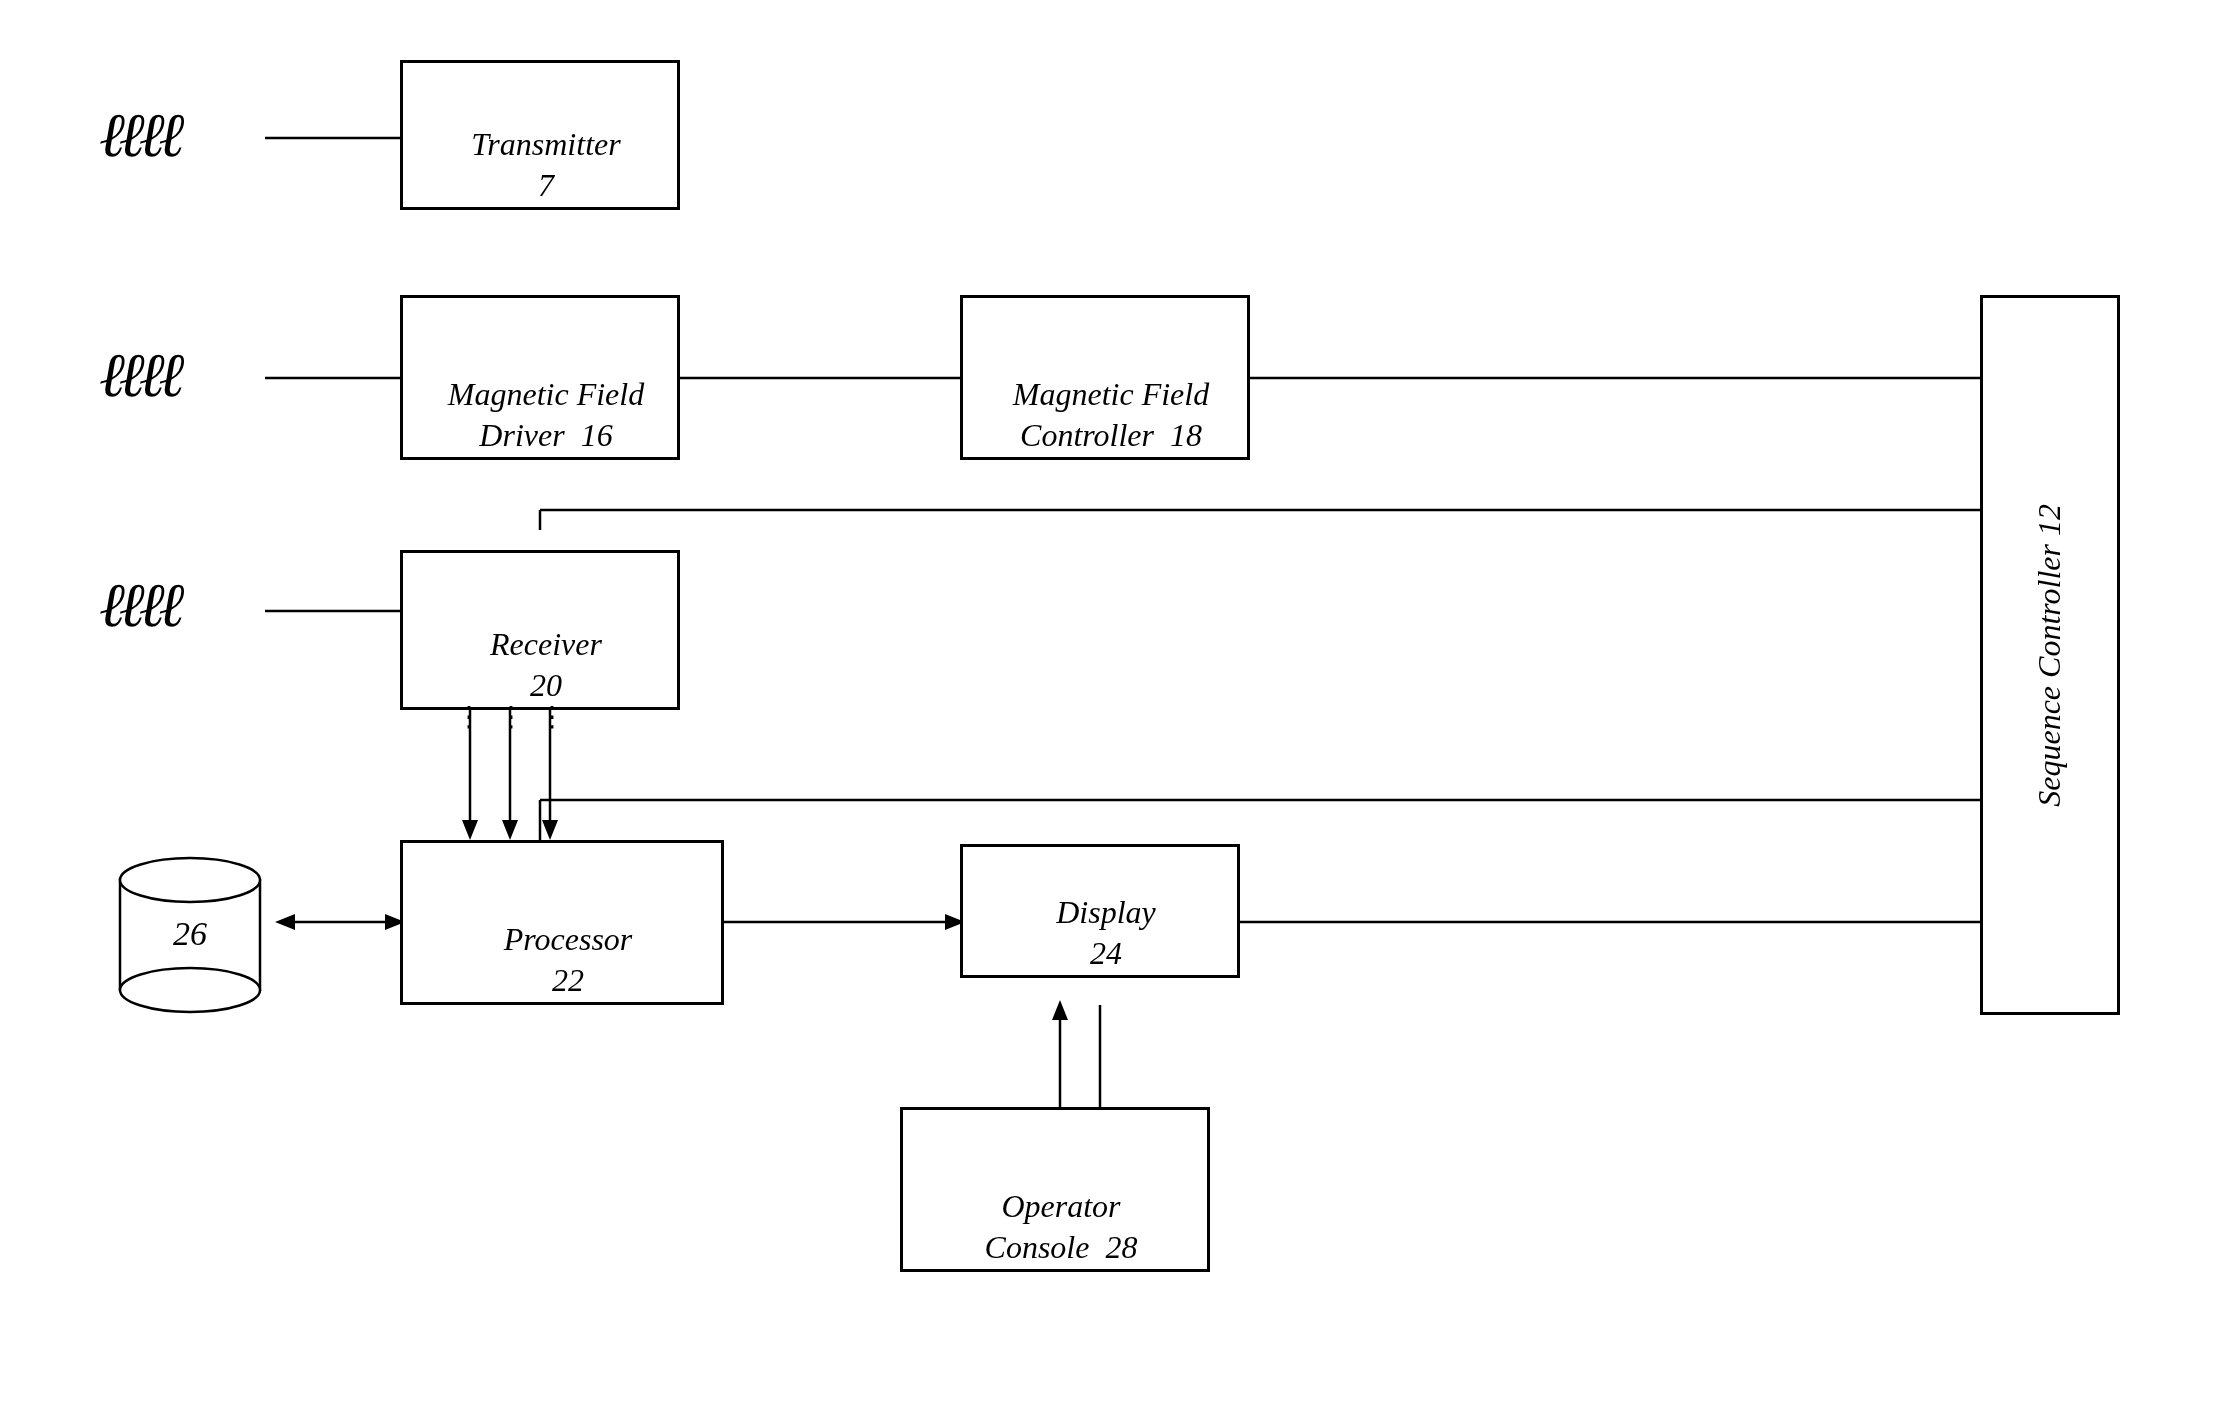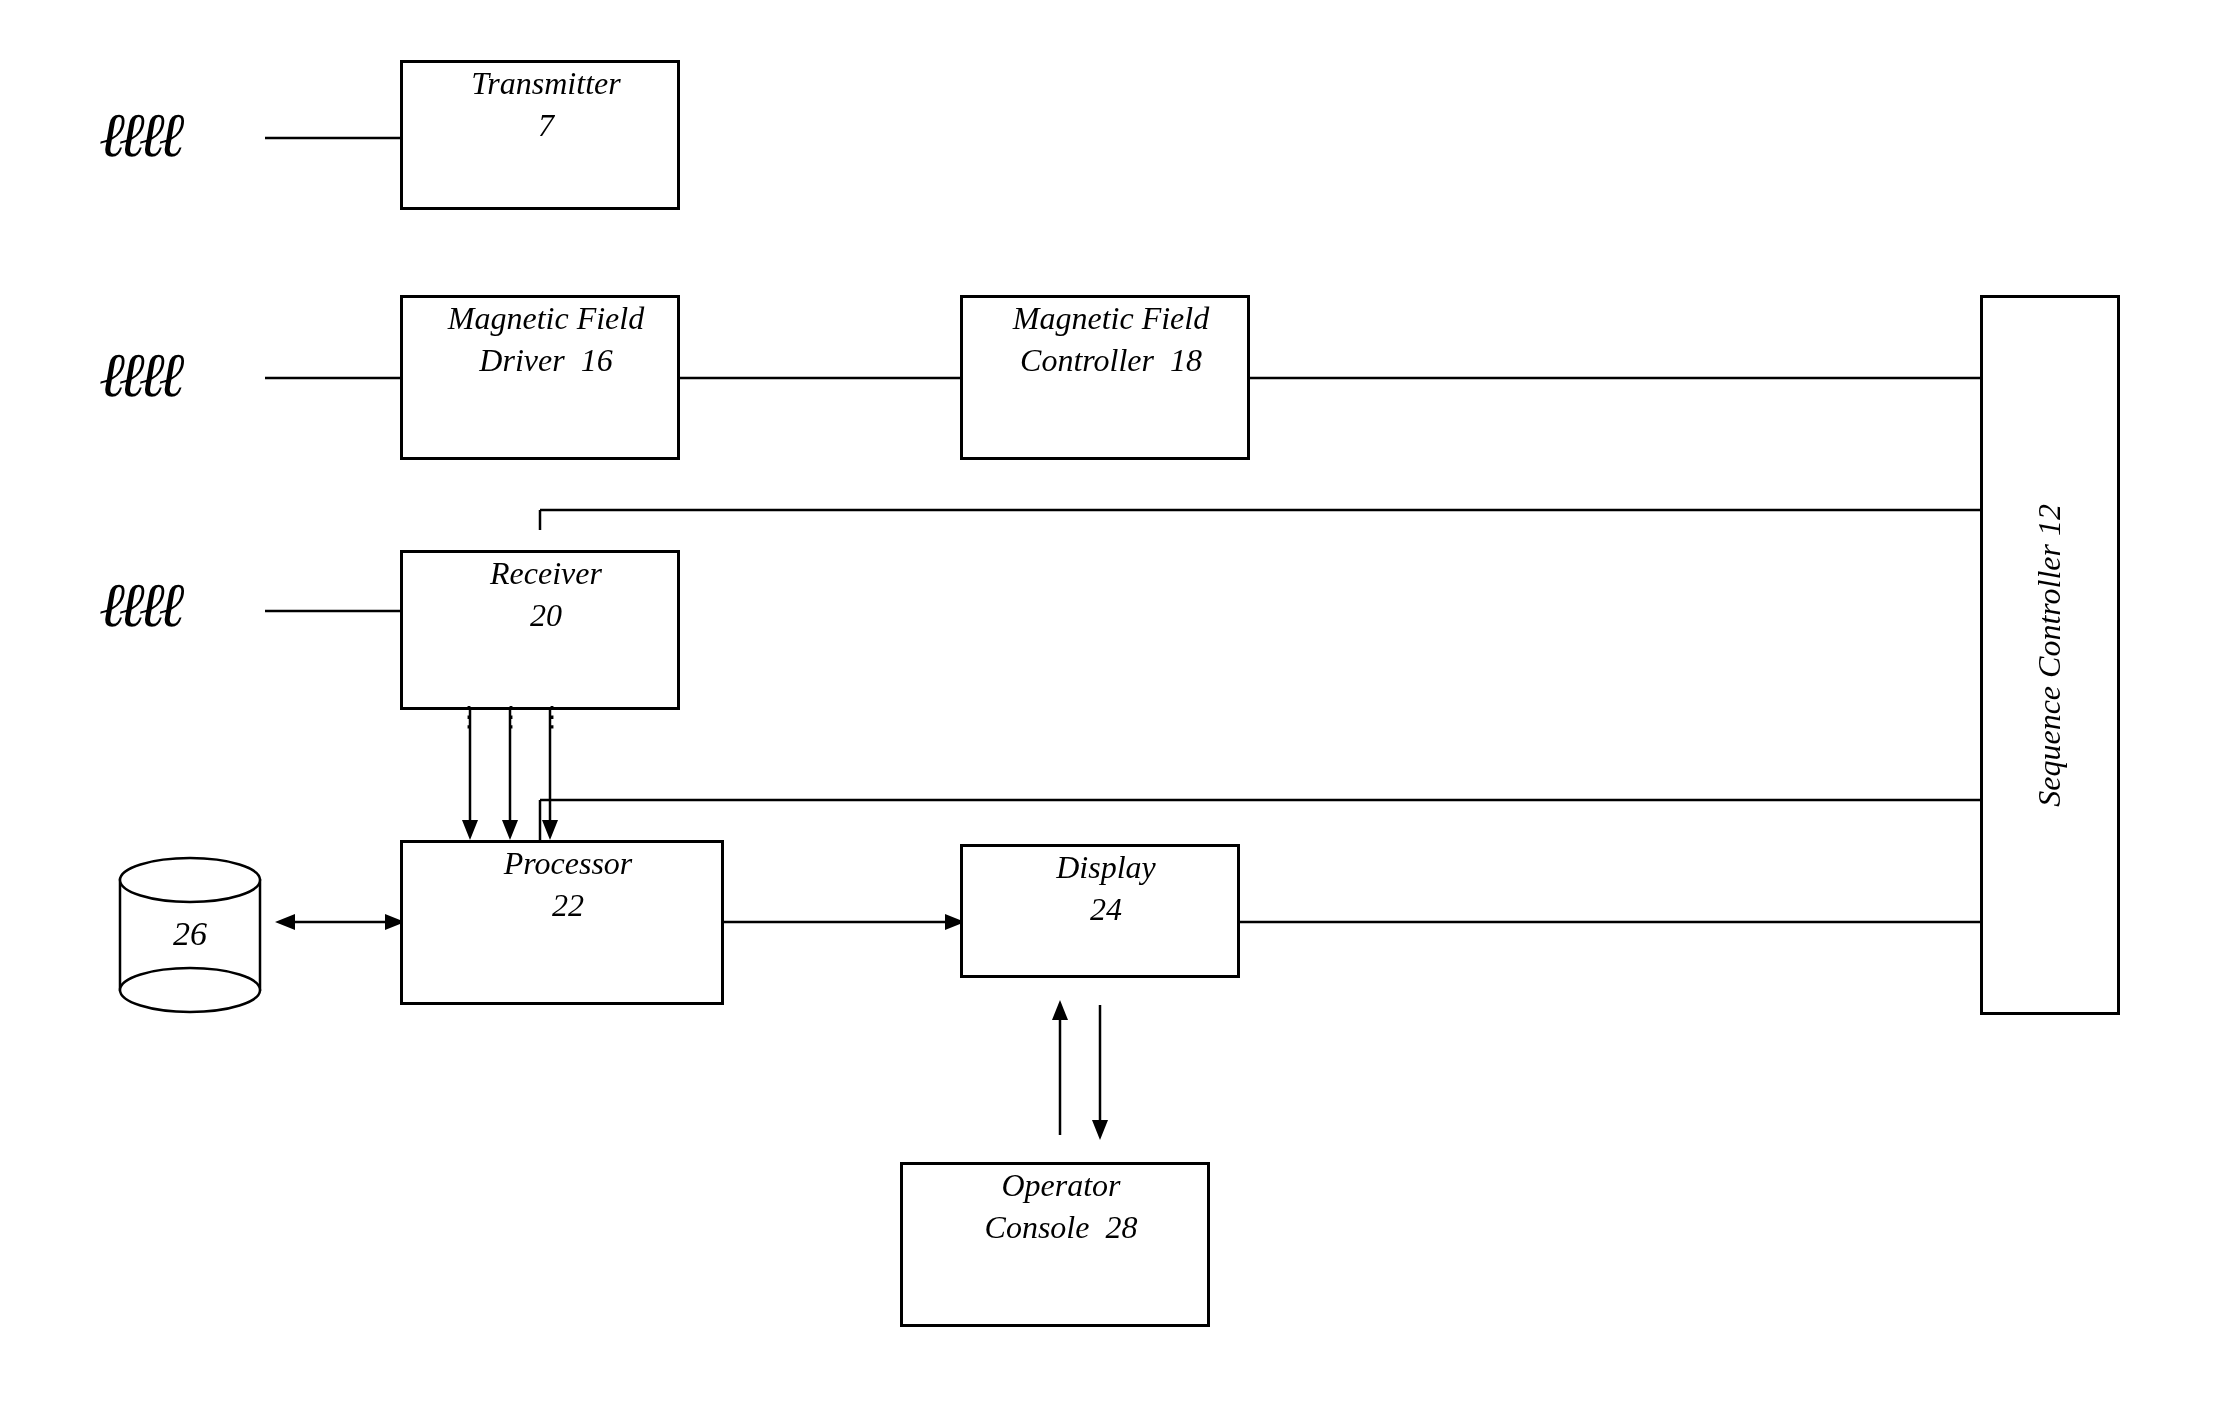--- a/index.html
+++ b/index.html
@@ -18,21 +18,21 @@
       width: 2231px;
       height: 1413px;
     }
 
     
     .block-box {
       position: absolute;
       border: 3px solid #000;
       background: #fff;
       display: flex;
-      align-items: flex-start;
+      align-items: flex-end;
       justify-content: center;
       text-align: center;
       padding-left: 12px;
     }
 
     .block-box .label {
       font-style: italic;
       font-size: 32px;
       line-height: 1.3;
     }
@@ -186,21 +186,21 @@
 
     <text x="80" y="100" text-anchor="middle" font-style="italic" font-size="34" font-family="Times New Roman, serif">26</text>
   </svg>
 
   <div class="block-box" style="left: 960px; top: 844px; width: 280px; height: 134px;">
     <span class="label">
       <em>Display<br>24</em>
     </span>
   </div>
 
-  <div class="block-box" style="left: 900px; top: 1162px; width: 310px; height: 165px;">
+  <div class="block-box" style="left: 900px; top: 1107px; width: 310px; height: 165px;">
     <span class="label">
       <em>Operator<br>Console&nbsp;&nbsp;28</em>
     </span>
   </div>
 
   <div class="seq-controller" style="left: 1980px; top: 295px; width: 140px; height: 720px;">
     <span class="label-vertical">
       <em>Sequence Controller 12</em>
     </span>
   </div>

